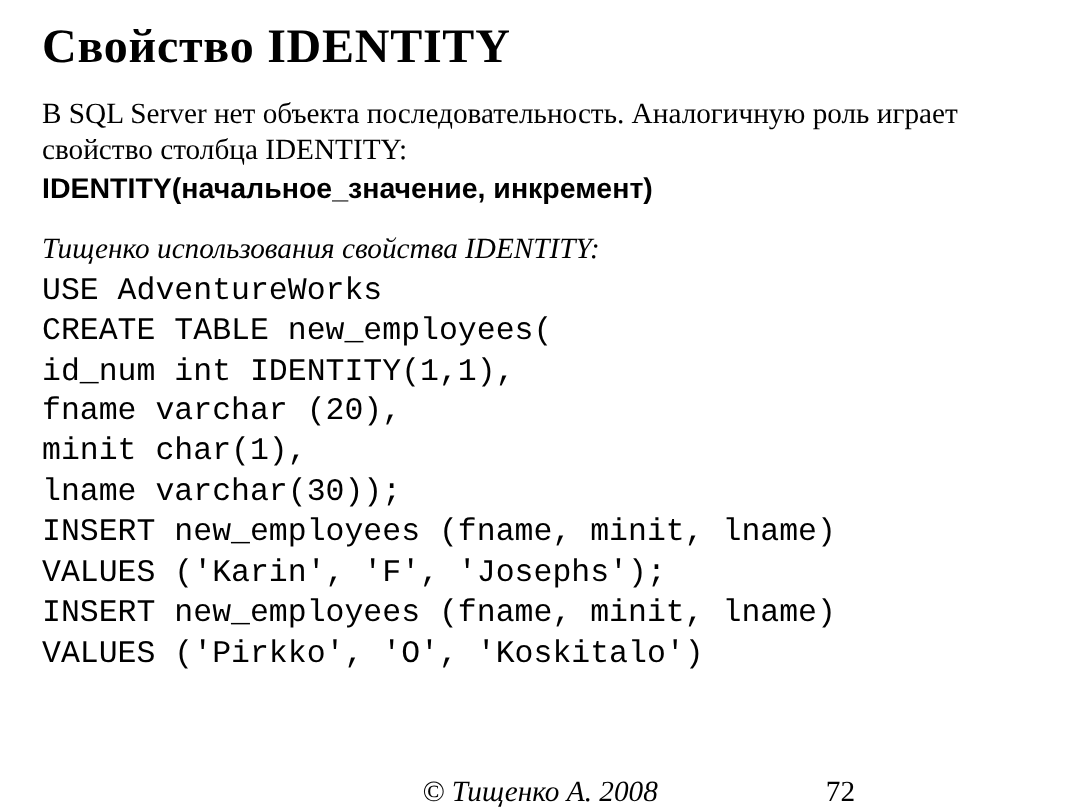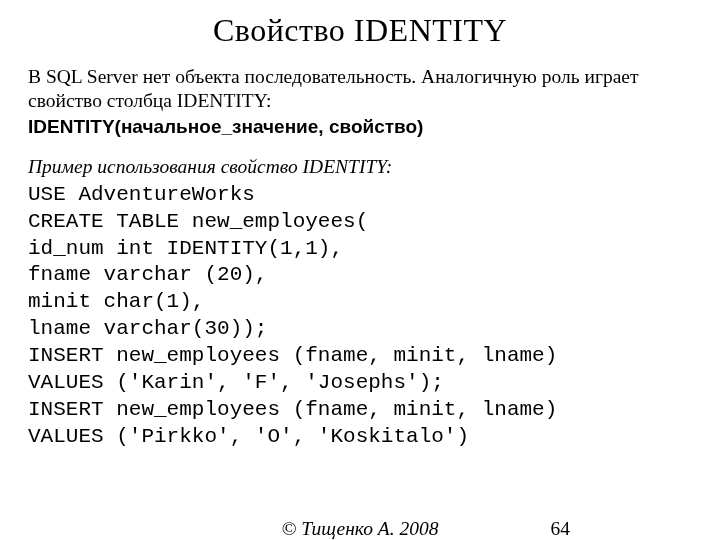--- a/index.html
+++ b/index.html
@@ -14,23 +14,23 @@
     box-sizing: border-box;
   }
   .slide {
     padding: 12px 28px 0 28px;
     box-sizing: border-box;
     width: 720px;
     height: 540px;
     position: relative;
   }
   .title {
-    text-align: center;
+    text-align: left;
     font-size: 32px;
-    font-weight: normal;
+    font-weight: bold;
     margin: 0 0 10px 0;
     letter-spacing: 0.5px;
   }
   .intro {
     font-size: 19.5px;
     line-height: 1.25;
     margin: 16px 0 2px 0;
     font-family: Liberation Serif, serif;
   }
   .syntax {
@@ -72,30 +72,30 @@
     position: absolute;
     right: 150px;
   }
 </style>
 </head>
 <body>
 
 <div class="slide">
   <h1 class="title">Свойство IDENTITY</h1>
   <p class="intro">В SQL Server нет объекта последовательность. Аналогичную роль играет свойство столбца IDENTITY:</p>
-  <p class="syntax">IDENTITY(начальное_значение, свойство)</p>
-  <p class="example-label">Пример использования свойство IDENTITY:</p>
+  <p class="syntax">IDENTITY(начальное_значение, инкремент)</p>
+  <p class="example-label">Тищенко использования свойства IDENTITY:</p>
   <pre class="code">USE AdventureWorks
 CREATE TABLE new_employees(
 id_num int IDENTITY(1,1),
 fname varchar (20),
 minit char(1),
 lname varchar(30));
 INSERT new_employees (fname, minit, lname)
 VALUES ('Karin', 'F', 'Josephs');
 INSERT new_employees (fname, minit, lname)
 VALUES ('Pirkko', 'O', 'Koskitalo')</pre>
 
   <div class="footer">
     <span class="footer-copyright">© Тищенко А. 2008</span>
-    <span class="footer-page">64</span>
+    <span class="footer-page">72</span>
   </div>
 </div>
 
 </body></html>

